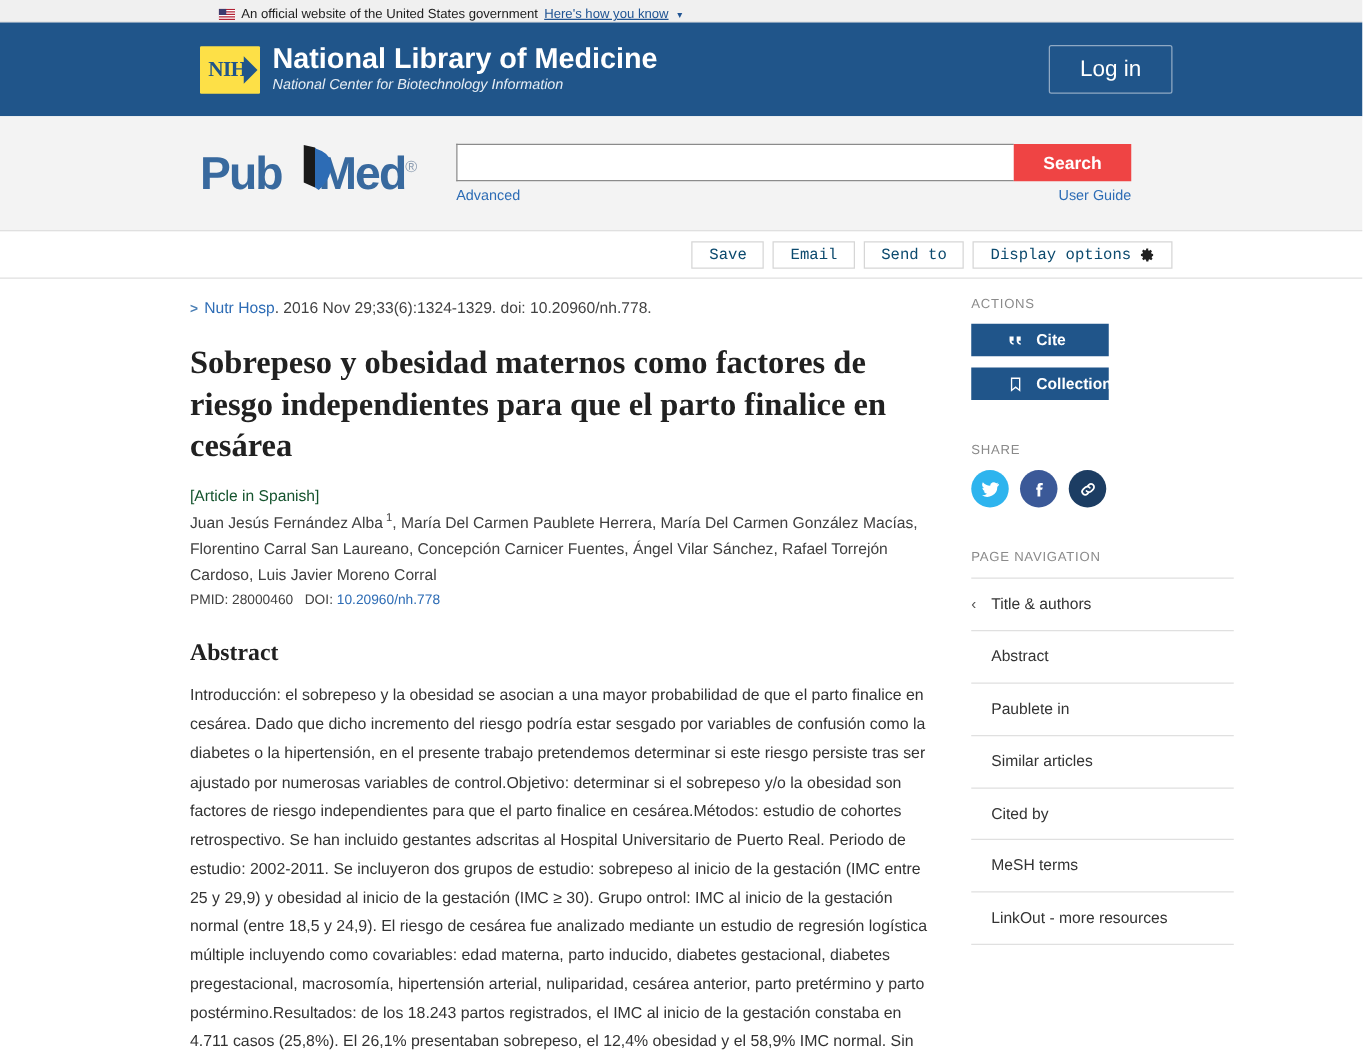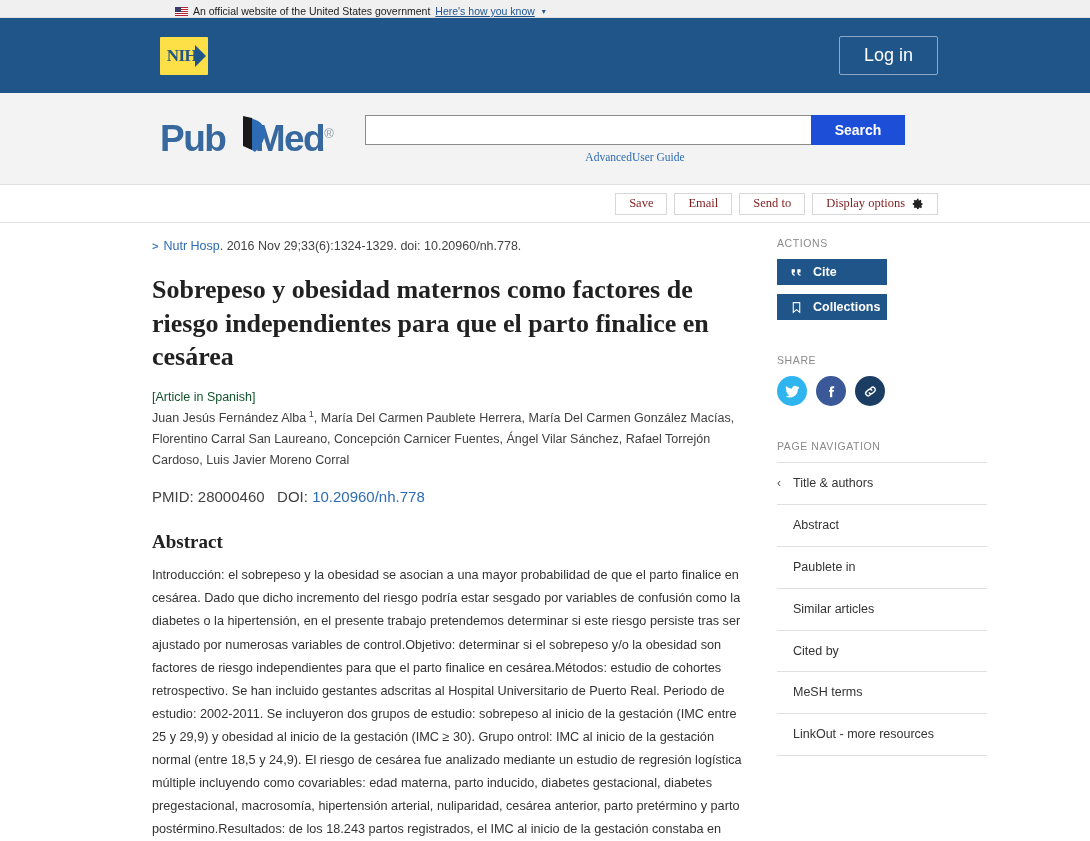--- a/index.html
+++ b/index.html
@@ -74,41 +74,41 @@
     width:30px; height:40px;
   }
   .search-group{ flex:1; max-width:540px; }
   .search-row{ display:flex; height:30px; }
   .search-input{
     flex:1; border:1px solid #8b8b8b; border-right:none;
     background:#fff; font-size:13px; padding:0 8px;
     outline:none; font-family:"Liberation Sans", sans-serif;
   }
   .search-btn{
-    background:#1d4ed8; color:#fff; border:none;
+    background:#ef4444; color:#fff; border:none;
     font-size:14px; font-weight:bold; width:94px; cursor:pointer;
   }
   .search-links{
-    display:flex; justify-content:center;
-    margin-top:6px; font-size:11.5px;font-family:Liberation Serif, serif;
+    display:flex; justify-content:space-between;
+    margin-top:6px; font-size:11.5px;
   }
   .search-links a{ color:#2d6cb5; text-decoration:none; }
 
   
   .toolbar{
     border-bottom:1px solid #e0e0e0; height:38px;
     display:flex; align-items:center; justify-content:flex-end;
     padding:0 152px 0 0; gap:0;
   }
   .tb-btn{
     border:1px solid #d6d6d6; background:#fff;
-    font-size:12.5px; color:#7f1d1d; height:22px;
+    font-size:12.5px; color:#0c4a6e; height:22px;
     padding:0 13px; cursor:pointer; margin-left:7px;
     display:flex; align-items:center; gap:7px;
-    font-family:Liberation Serif, serif;
+    font-family:Liberation Mono, monospace;
   }
   .gear{ width:12px; height:12px; display:block; }
 
   
   .page{ display:flex; padding:0 0 0 152px; }
   .main-col{ width:600px; padding:14px 0 0 0; }
   .side-col{ width:210px; margin-left:25px; padding:14px 0 0 0; }
 
   
   .cite-line{ font-size:12.5px; color:#424242; line-height:1.5; display:flex; align-items:baseline; gap:5px; }
@@ -125,40 +125,40 @@
   
   .lang-note{ font-size:12.5px; color:#14532d; margin-bottom:3px; }
   .authors{ font-size:12.5px; line-height:1.65; color:#2d6cb5; }
   .author{ color:#404040; text-decoration:none;text-align:center; }
   .aff-sup{ font-size:9px; vertical-align:super; color:#424242; }
   .sep{ color:#424242; }
 
   .aff-row{ font-size:12.5px; color:#424242; margin-top:14px; display:flex; align-items:center; gap:5px; }
   .expand-link{ color:#424242; cursor:pointer; }
   .plus{ color:#6c6c6c; }
-  .ids-row{ font-size:15px; color:#424242; margin-top:18px; }
+  .ids-row{ font-size:11px; color:#424242; margin-top:4px; }
   .doi-link{ color:#2d6cb5; text-decoration:none; }
 
   
   .abs-head{
     font-family:"Liberation Serif", serif;
     font-size:19px; font-weight:bold; margin:26px 0 11px 0; color:#212121;
   }
   .abs-body{ font-size:12.7px; line-height:1.82; color:#333; text-align:left; }
 
   
   .side-label{
     font-size:10.5px; color:#8a8a8a; letter-spacing:0.6px;
     margin-bottom:10px; text-transform:uppercase;
   }
   .act-btn{
     background:#20558a; color:#fff; border:none;
     width:110px; height:26px; font-size:12.5px; font-weight:bold;
     display:flex; align-items:center; gap:10px;
-    padding-left:13px; margin-bottom:9px; cursor:pointer;
+    padding-left:29px; margin-bottom:9px; cursor:pointer;
     font-family:"Liberation Sans", sans-serif;
   }
   .act-ico{ width:13px; height:13px; display:block; flex:0 0 13px; }
   .share-row{ display:flex; gap:9px; margin-top:2px; }
   .share-ico{
     width:30px; height:30px; border-radius:50%;
     display:flex; align-items:center; justify-content:center; cursor:pointer;
   }
   .nav-list{ border-top:1px solid #e0e0e0; margin-top:10px; }
   .nav-item{
@@ -191,20 +191,24 @@
     <a href="#" class="gov-link">Here's how you know</a>
     <span class="gov-caret">▾</span>
   </div>
 </div>
 
 <div class="nih-header">
   <div class="nih-logo-wrap">
     <div class="nih-mark">
       <span class="nih-mark-text">NIH</span>
       <span class="nih-chev"></span>
+    </div>
+    <div class="nih-titles">
+      <span class="nlm-title">National Library of Medicine</span>
+      <span class="ncbi-title">National Center for Biotechnology Information</span>
     </div>
   </div>
   <button class="login-btn">Log in</button>
 </div>
 
 <div class="search-section">
   <div class="pm-logo">
     <div class="pm-logo-text">
       <span>Pub</span><span style="color:transparent">M</span><span>Med</span><span class="pm-reg">®</span>
     </div>

